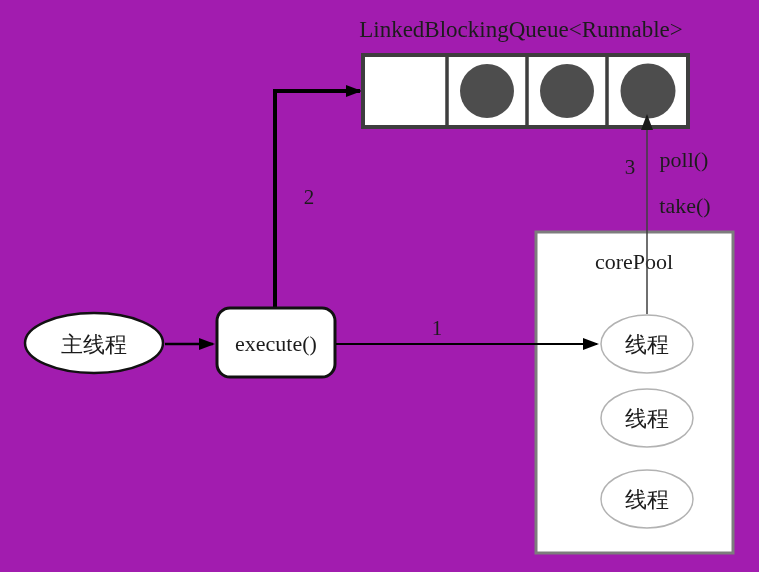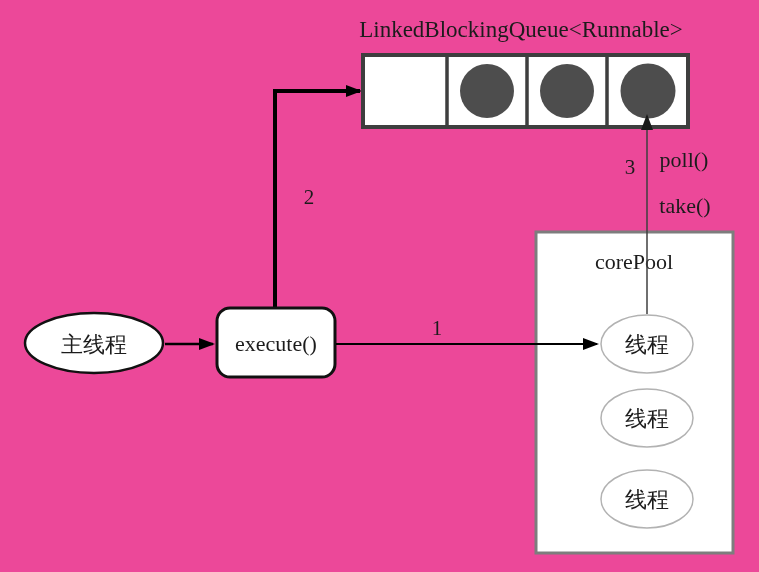--- a/index.html
+++ b/index.html
@@ -4,21 +4,21 @@
 <style>
   html, body {
     margin: 0;
     padding: 0;
     background: #ffffff;
   }
   .stage {
     position: relative;
     width: 759px;
     height: 572px;
-    background: #ec4899;
+    background: #a21caf;
     overflow: hidden;
     font-family: "Liberation Serif", "DejaVu Serif", serif;
   }
   svg { display: block; }
   text {
     font-family: "Liberation Serif", "DejaVu Serif", serif;
     fill: #1c1c1c;
     text-anchor: middle;
     dominant-baseline: central;
   }

